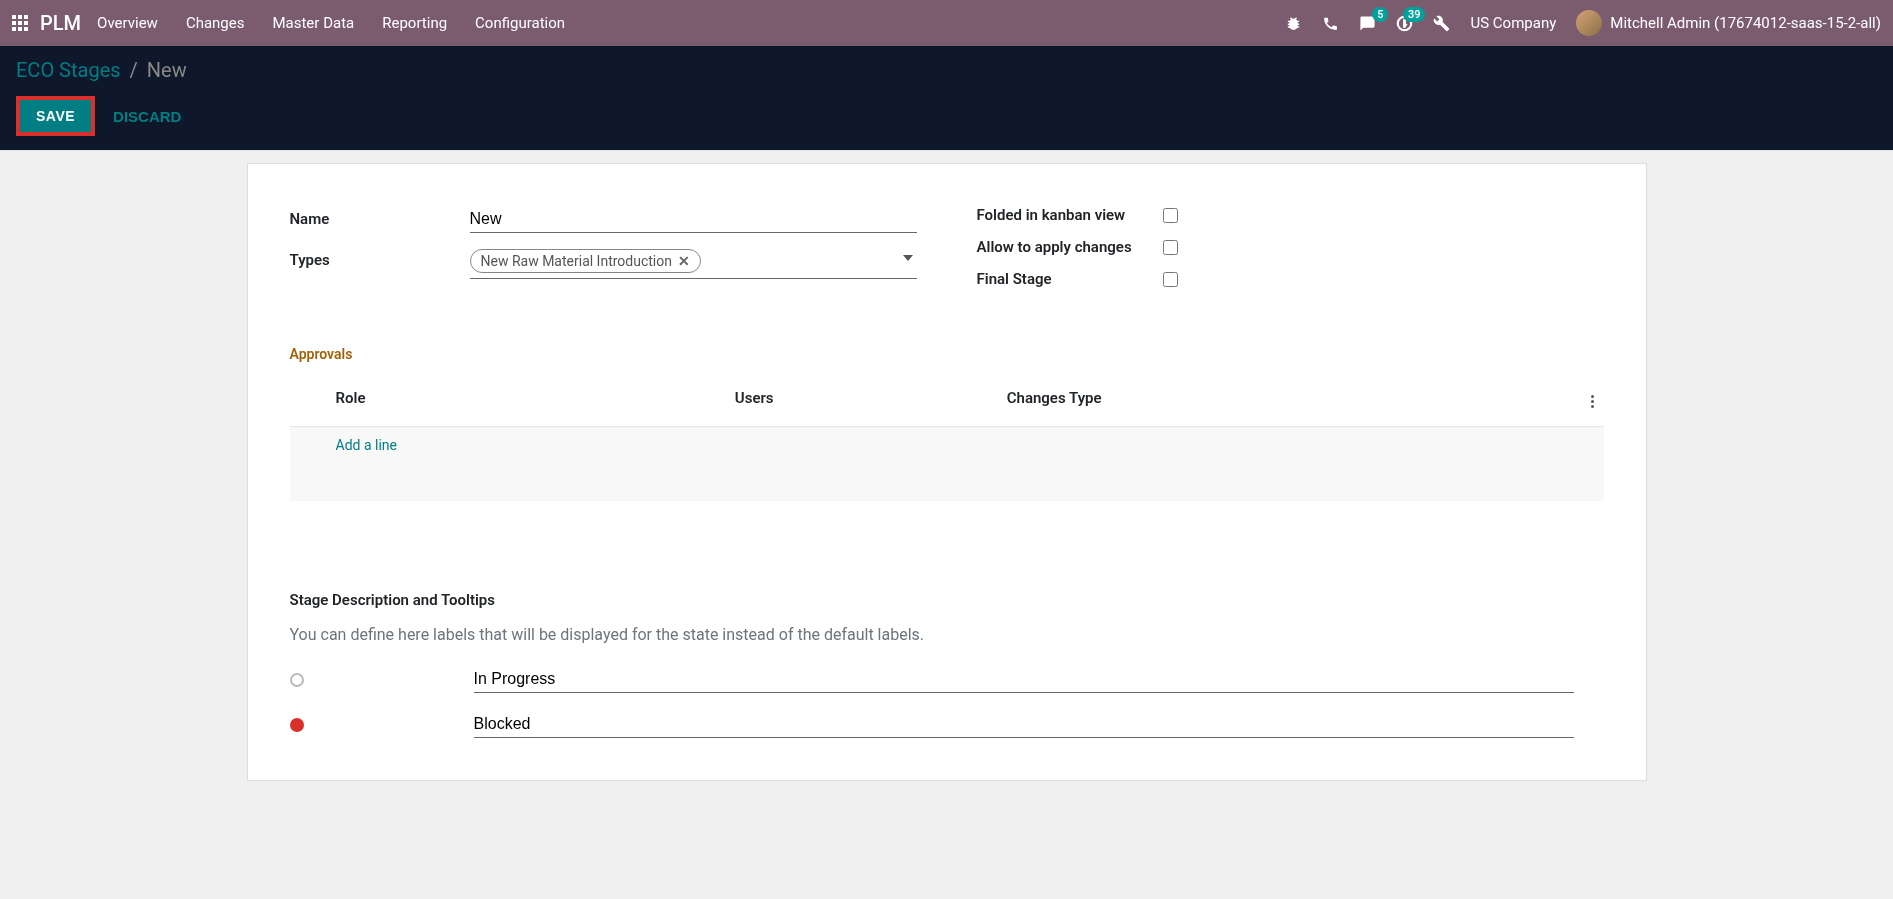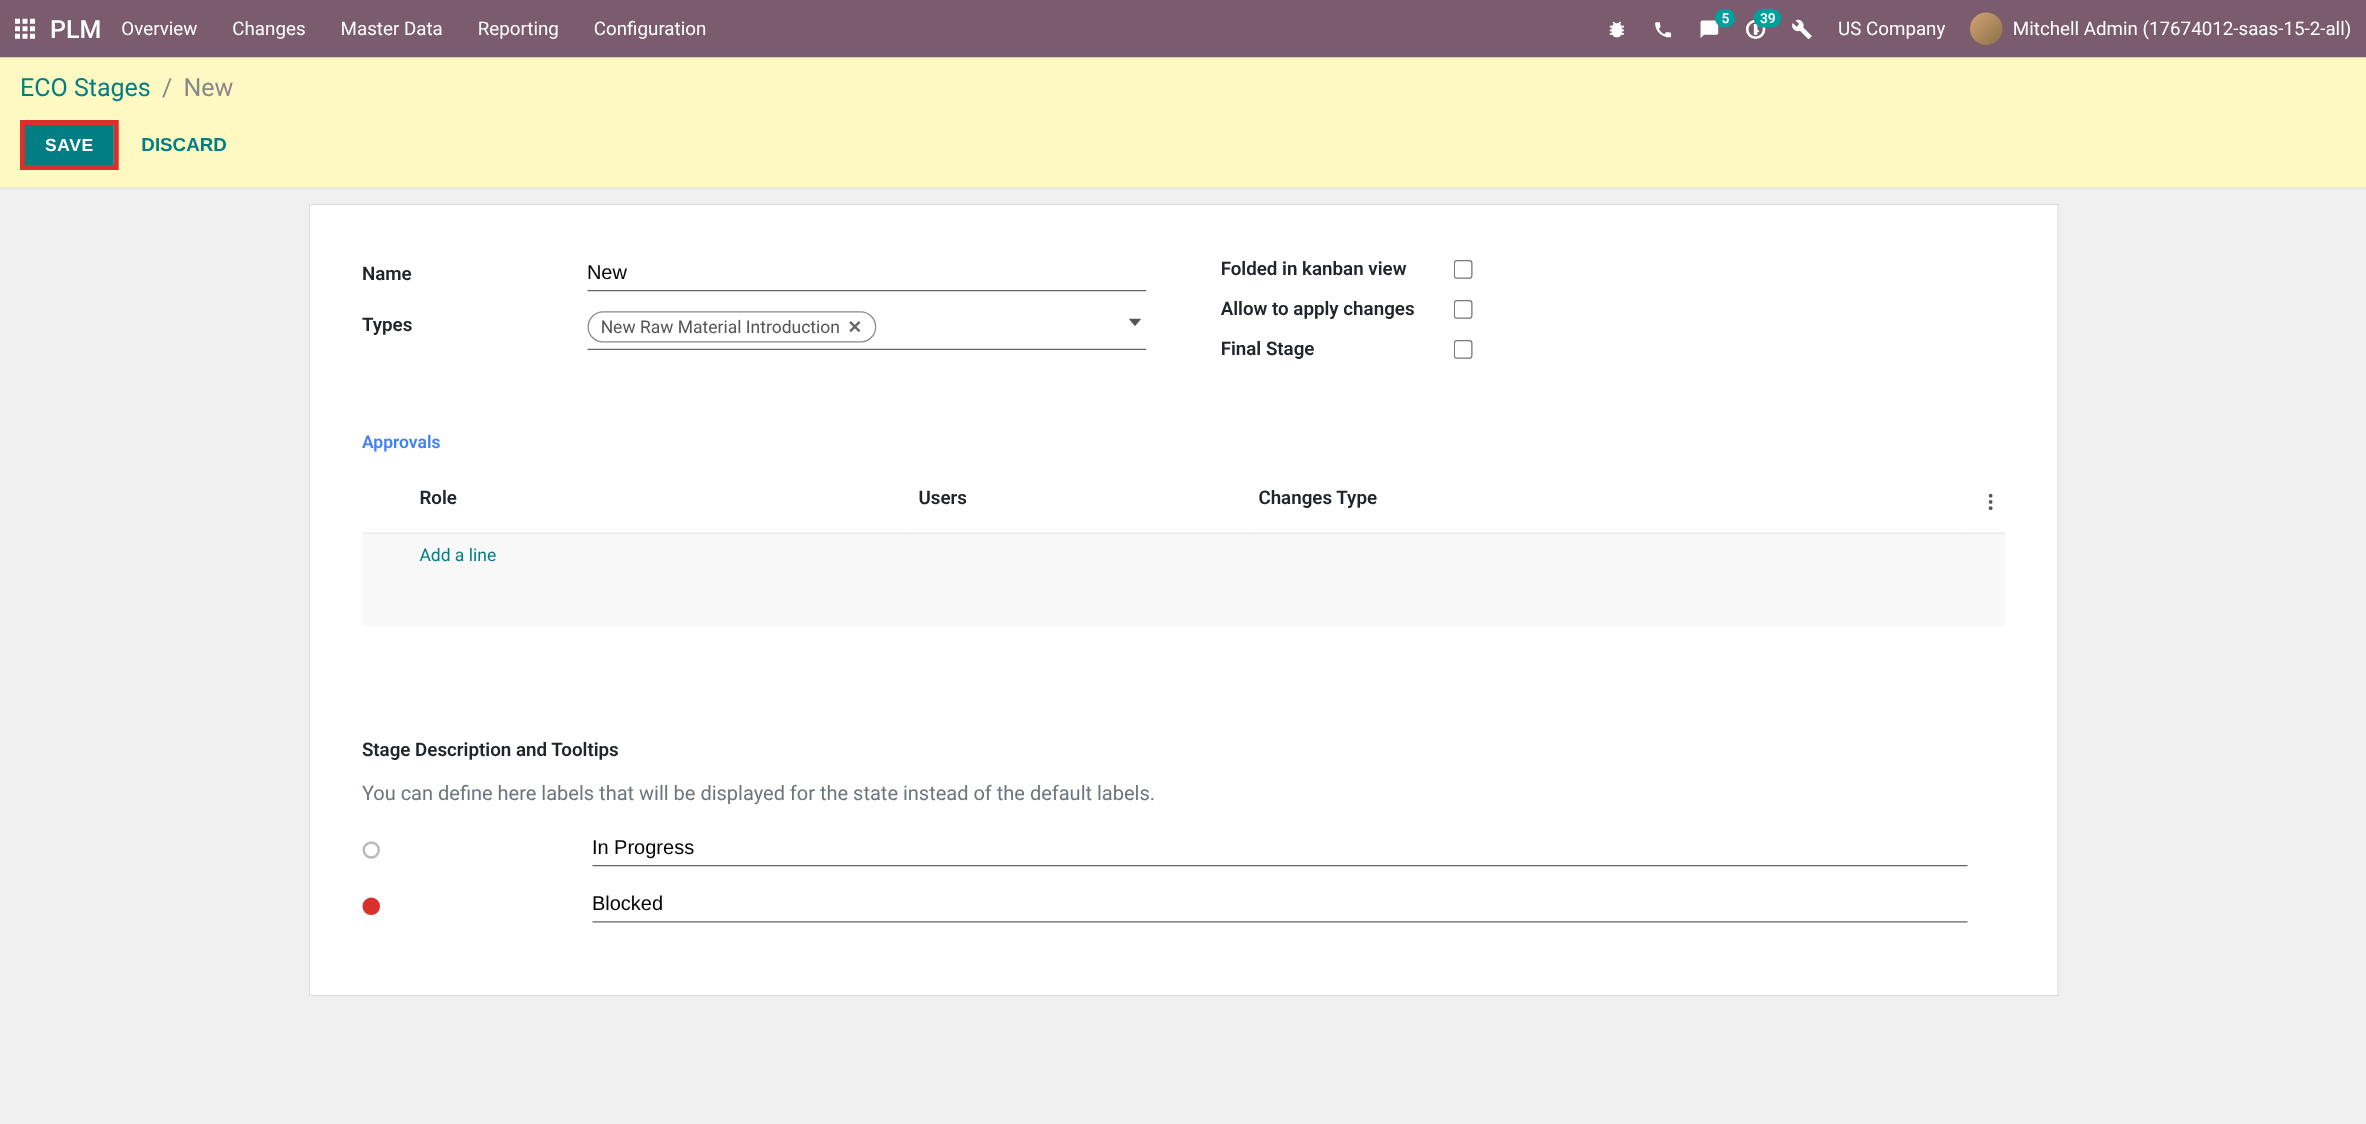--- a/index.html
+++ b/index.html
@@ -14,47 +14,47 @@
   .navbar .spacer { flex: 1; }
   .navbar .systray { display: flex; align-items: center; gap: 20px; }
   .systray-item { position: relative; cursor: pointer; display: flex; align-items: center; }
   .systray-item svg { width: 17px; height: 17px; fill: #fff; }
   .badge { position: absolute; top: -8px; right: -12px; background: #00a09d; color: #fff; font-size: 11px; font-weight: 600; padding: 1px 5px; border-radius: 9px; }
   .company-name { font-size: 15px; }
   .user-info { display: flex; align-items: center; gap: 8px; cursor: pointer; }
   .avatar { width: 26px; height: 26px; border-radius: 50%; background: linear-gradient(135deg,#d4a574,#8b6f47); display:inline-block; }
   .user-name { font-size: 15px; white-space: nowrap; }
   
-  .control-panel { background: #fef9c3; padding: 12px 16px 14px; border-bottom: 1px solid #e0e0e0; }
+  .control-panel { background: #0f172a; padding: 12px 16px 14px; border-bottom: 1px solid #e0e0e0; }
   .breadcrumb { font-size: 20px; margin-bottom: 14px; }
   .breadcrumb a { color: #017e84; text-decoration: none; cursor: pointer; }
   .breadcrumb .sep { color: #888; margin: 0 4px; }
   .breadcrumb .current { color: #888; }
   .cp-buttons { display: flex; gap: 14px; align-items: center; }
   .btn-save-wrap { border: 4px solid #d9302c; padding: 0; display: inline-block; }
   .btn-save { background: #017e84; color: #fff; border: none; padding: 8px 16px; font-size: 14px; font-weight: 600; cursor: pointer; letter-spacing: 0.5px; }
   .btn-discard { background: none; border: none; color: #017e84; font-size: 15px; font-weight: 600; cursor: pointer; padding: 8px 4px; }
   
   .form-view { max-width: 1400px; margin: 12px auto 0; background: #fff; border: 1px solid #ddd; padding: 42px 0 0; }
-  .form-sheet { padding: 0 42px 40px; }
+  .form-sheet { padding: 0 42px 24px; }
   .form-row { display: flex; gap: 60px; }
   .form-col { flex: 1; }
   .form-group { display: flex; align-items: flex-start; margin-bottom: 14px; }
   .form-label { width: 180px; font-size: 15px; font-weight: 600; color: #212529; padding-top: 4px; }
   .form-field { flex: 1; }
   .text-input { width: 100%; border: none; border-bottom: 1px solid #666; font-size: 16px; padding: 4px 0; outline: none; background: transparent; }
   .m2m-field { width: 100%; border-bottom: 1px solid #666; display: flex; align-items: center; padding: 2px 0 5px; position: relative; }
   .tag { border: 1px solid #888; border-radius: 14px; padding: 3px 10px; font-size: 14px; color: #555; display: inline-flex; align-items: center; gap: 6px; background:#fff; }
   .tag .x { font-weight: 600; cursor: pointer; color:#666; }
   .dropdown-caret { position: absolute; right: 4px; top: 8px; border-left: 5px solid transparent; border-right: 5px solid transparent; border-top: 6px solid #555; cursor: pointer; }
   .checkbox-row { display: flex; align-items: center; margin-bottom: 14px; }
   .checkbox-row label { width: 186px; font-size: 15px; font-weight: 600; color: #212529; }
   .checkbox-row input { width: 15px; height: 15px; cursor: pointer; accent-color: #017e84; }
   
-  .section-title { font-size: 14px; font-weight: 600; color: #3b82f6; margin: 44px 0 12px; }
+  .section-title { font-size: 14px; font-weight: 600; color: #a16207; margin: 44px 0 12px; }
   .approval-table { width: 100%; border-collapse: collapse; }
   .approval-table th { text-align: left; padding: 10px 6px 14px; font-size: 15px; font-weight: 600; border-bottom: 1px solid #e5e5e5; color:#212529; }
   .approval-table th.actions { width: 30px; text-align: right; }
   .approval-table td { padding: 10px 6px; font-size: 14px; background: #f8f8f8; }
   .approval-table td:first-child { padding-left: 46px; }
   .add-line { color: #017e84; cursor: pointer; }
   .blank-row td { height: 38px; background: #f8f8f8; }
   .dots { display:inline-flex; flex-direction:column; gap:2px; cursor:pointer; padding:4px; }
   .dots span { width:3px; height:3px; border-radius:50%; background:#555; }
   

